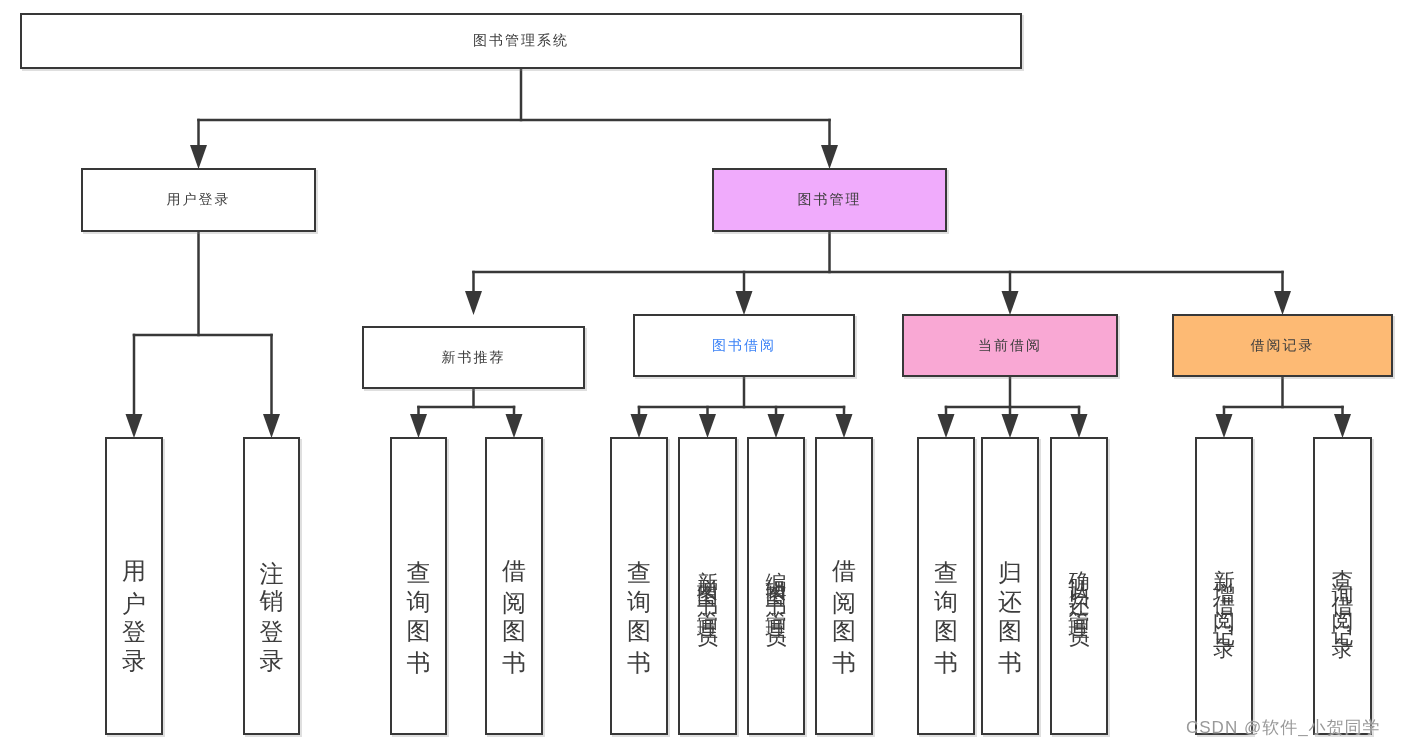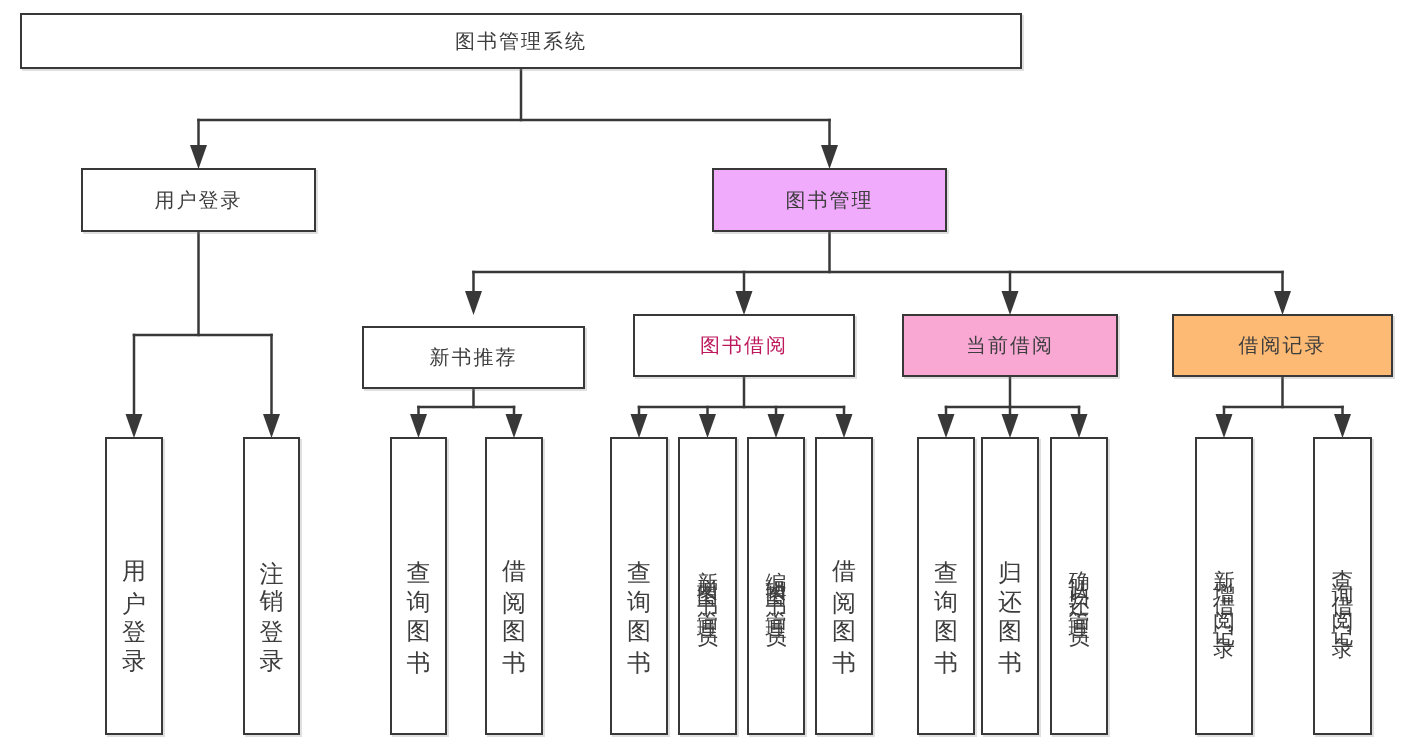--- a/index.html
+++ b/index.html
@@ -21,21 +21,21 @@
     box-sizing: border-box;
     background: #ffffff;
     border: 2.5px solid #383838;
     color: #3d3d3d;
     display: flex;
     align-items: center;
     justify-content: center;
     box-shadow: 2px 2px 0 rgba(140,140,140,0.28);
   }
   .node.horizontal {
-    font-size: 20px;
+    font-size: 14px;
     letter-spacing: 2px;
     white-space: nowrap;
   }
   .node.vertical {
     writing-mode: vertical-rl;
   }
   .node.v-short { font-size: 24px; letter-spacing: 30px; }
   .node.v-short span { margin-bottom: -30px; }
   .node.v-med   { font-size: 22px; letter-spacing: 14px; }
   .node.v-med span { margin-bottom: -14px; }
@@ -117,21 +117,21 @@
       </div>
       <div class="node horizontal" style="left: 81px; top: 168px; width: 235px; height: 64px; border-color: rgb(56, 56, 56); color: rgb(61, 61, 61); background: rgb(255, 255, 255);">
         <span>用户登录</span>
       </div>
       <div class="node horizontal" style="left: 712px; top: 168px; width: 235px; height: 64px; border-color: rgb(56, 56, 56); color: rgb(61, 61, 61); background: #f0abfc;">
         <span>图书管理</span>
       </div>
       <div class="node horizontal" style="left: 362px; top: 314px; width: 223px; height: 63px; border-color: rgb(56, 56, 56); color: rgb(61, 61, 61); background: rgb(255, 255, 255); margin-top: 12px;">
         <span>新书推荐</span>
       </div>
-      <div class="node horizontal" style="left: 633px; top: 314px; width: 222px; height: 63px; border-color: rgb(56, 56, 56); color: #be185d; background: rgb(255, 255, 255);">
+      <div class="node horizontal" style="left: 633px; top: 314px; width: 222px; height: 63px; border-color: rgb(56, 56, 56); color: #3b82f6; background: rgb(255, 255, 255);">
         <span>图书借阅</span>
       </div>
       <div class="node horizontal" style="left: 902px; top: 314px; width: 216px; height: 63px; border-color: rgb(56, 56, 56); color: rgb(61, 61, 61); background: #f9a8d4;">
         <span>当前借阅</span>
       </div>
       <div class="node horizontal" style="left: 1172px; top: 314px; width: 221px; height: 63px; border-color: rgb(56, 56, 56); color: rgb(61, 61, 61); background: #fdba74; font-family: Liberation Mono, monospace;">
         <span>借阅记录</span>
       </div>
       <div class="node vertical v-short" style="left: 105px; top: 437px; width: 58px; height: 298px; border-color: rgb(56, 56, 56); color: rgb(61, 61, 61); background: rgb(255, 255, 255);">
         <span>用户登录</span>
@@ -166,13 +166,14 @@
       <div class="node vertical v-long" style="left: 1050px; top: 437px; width: 58px; height: 298px; border-color: rgb(56, 56, 56); color: rgb(61, 61, 61); background: rgb(255, 255, 255);">
         <span>确认归还（管理员）</span>
       </div>
       <div class="node vertical v-med" style="left: 1195px; top: 437px; width: 58px; height: 298px; border-color: rgb(56, 56, 56); color: rgb(61, 61, 61); background: rgb(255, 255, 255);">
         <span>新增借阅记录</span>
       </div>
       <div class="node vertical v-med" style="left: 1313px; top: 437px; width: 59px; height: 298px; border-color: rgb(56, 56, 56); color: rgb(61, 61, 61); background: rgb(255, 255, 255);">
         <span>查询借阅记录</span>
       </div>
     </div>
+  <div class="watermark">CSDN @软件_小贺同学</div>
 </div>
 
 </body></html>

